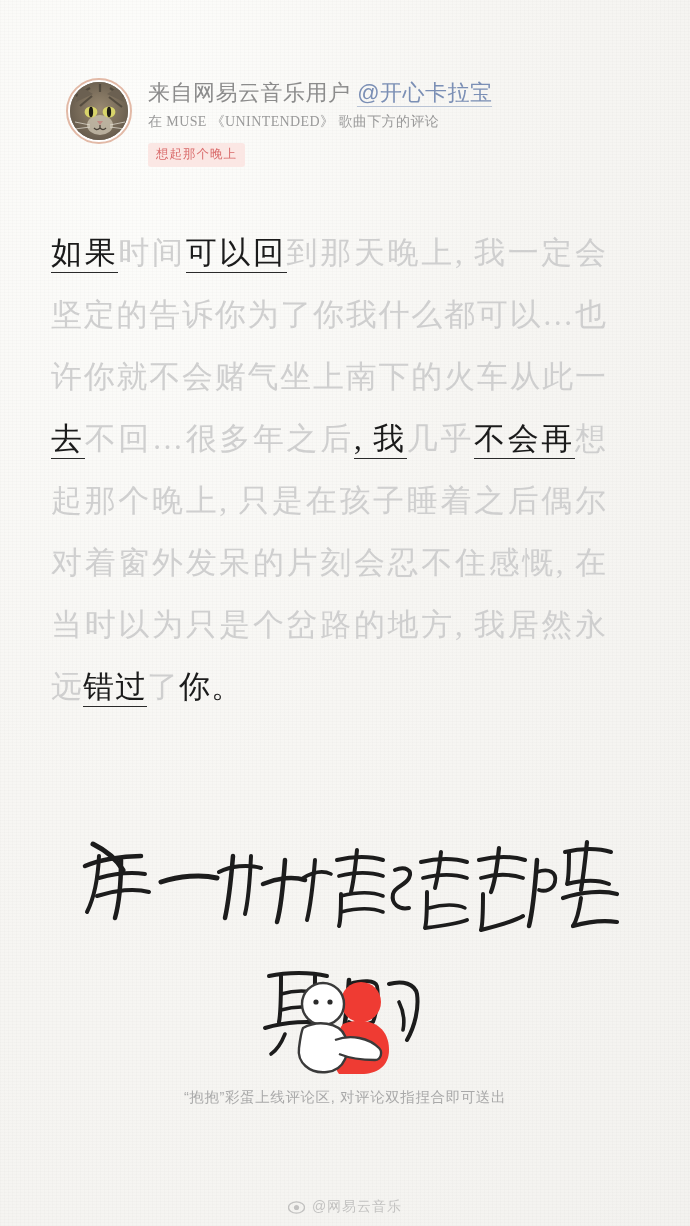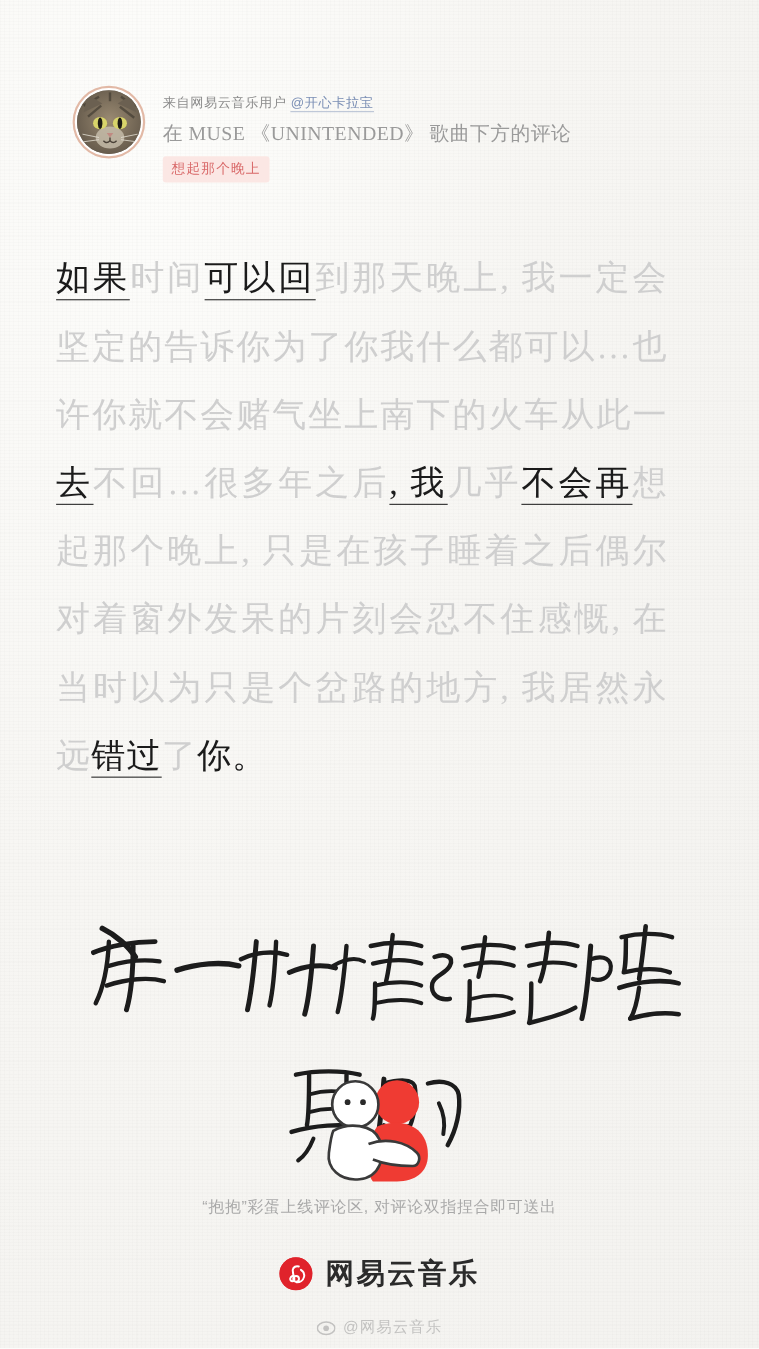--- a/index.html
+++ b/index.html
@@ -61,33 +61,33 @@
     overflow: hidden;
     position: relative;
     background: #6c6254;
   }
   .meta {
     margin-left: 16px;
     padding-top: 4px;
     flex: 1 1 auto;
   }
   .meta-line1 {
-    font-size: 12px;
+    font-size: 22px;
     color: #8c8c8c;
     letter-spacing: 0.5px;
     line-height: 22px;
     white-space: nowrap;
   }
   .meta-line1 .user {
     color: #7b8fb5;
     border-bottom: 1px solid #b9c3d4;
     padding-bottom: 1px;
   }
   .meta-line2 {
-    font-size: 18px;
+    font-size: 14px;
     color: #9a9a9a;
     line-height: 24px;
     margin-top: 5px;
     white-space: nowrap;
   }
   .meta-line2 .song {
     font-family: "Liberation Serif", serif;
     letter-spacing: 0.4px;
   }
   .badge {
@@ -354,33 +354,20 @@
 
       <path d="M70 62 C86 56 104 60 114 70 C118 74 116 82 110 82 C98 82 84 80 74 76" fill="#ffffff" stroke="#3a3a3a" stroke-width="2.4"></path>
 
       <circle cx="51" cy="24" r="2.6" fill="#2a2a2a"></circle>
       <circle cx="65" cy="24" r="2.6" fill="#2a2a2a"></circle>
     </svg>
   </div>
 
   <div class="caption">“抱抱”彩蛋上线评论区, 对评论双指捏合即可送出</div>
 
-  <div class="brand">
-    <span class="brand-logo">
-      <svg width="30" height="30" viewBox="0 0 30 30" style="display:block;">
-        <circle cx="15" cy="15" r="15" fill="#e0232b"></circle>
-        <path d="M17.6 8.4 C15.2 7.6 12.6 8.8 12.2 11.2 C11.9 13.1 12.6 15.6 13.4 18.6
-                 C13.9 20.5 13.2 21.8 11.8 21.8 C10.5 21.8 9.6 20.7 9.9 19.2
-                 C10.1 18.2 10.7 17.5 11.5 17.1" fill="none" stroke="#ffffff" stroke-width="1.8" stroke-linecap="round"></path>
-        <path d="M19.6 11.4 C21.8 12.7 23 15.2 22.4 17.8 C21.7 20.8 18.8 22.8 15.6 22.6" fill="none" stroke="#ffffff" stroke-width="1.8" stroke-linecap="round"></path>
-        <circle cx="15.2" cy="19.6" r="2.6" fill="none" stroke="#ffffff" stroke-width="1.8"></circle>
-      </svg>
-    </span>
-    <span class="brand-name">网易云音乐</span>
-  </div>
 
   <div class="footer">
     <span class="weibo-eye">
       <svg width="17" height="17" viewBox="0 0 17 17" style="display:block;">
         <ellipse cx="8.5" cy="8.5" rx="8" ry="5.6" fill="none" stroke="#9b9b9b" stroke-width="1.4"></ellipse>
         <circle cx="8.5" cy="8.5" r="2.6" fill="#9b9b9b"></circle>
       </svg>
     </span>
     <span class="footer-text">@网易云音乐</span>
   </div>

